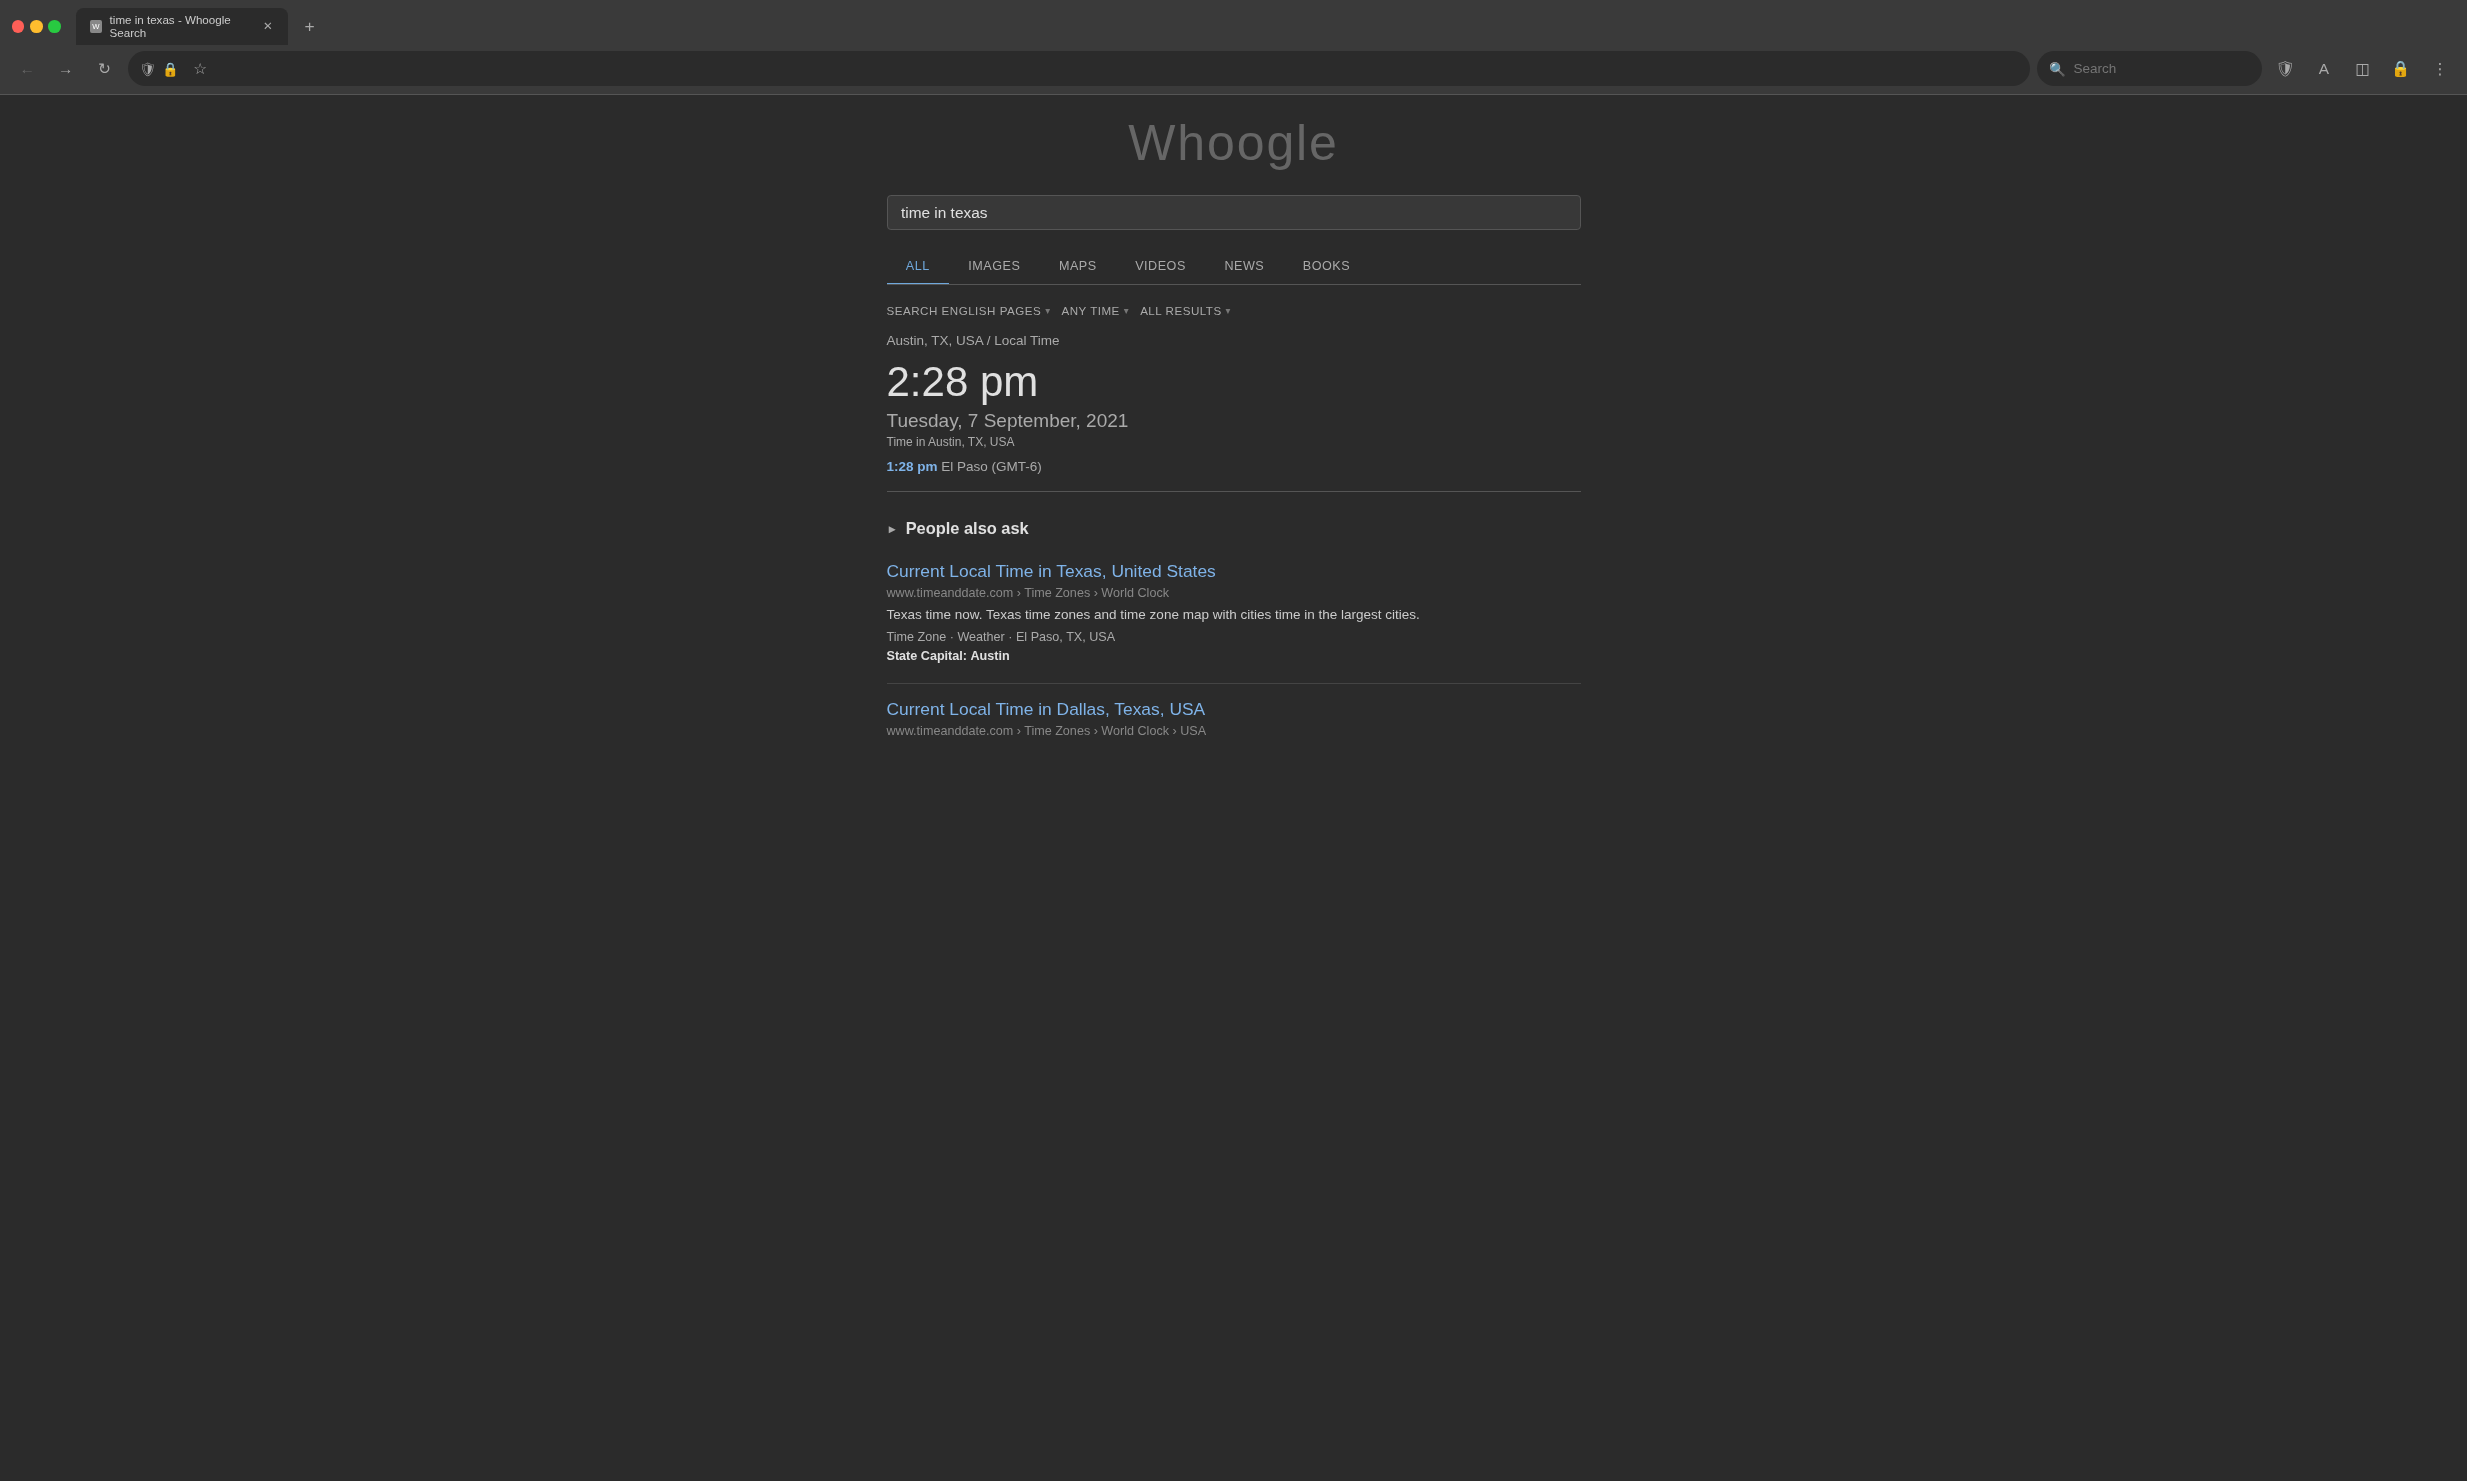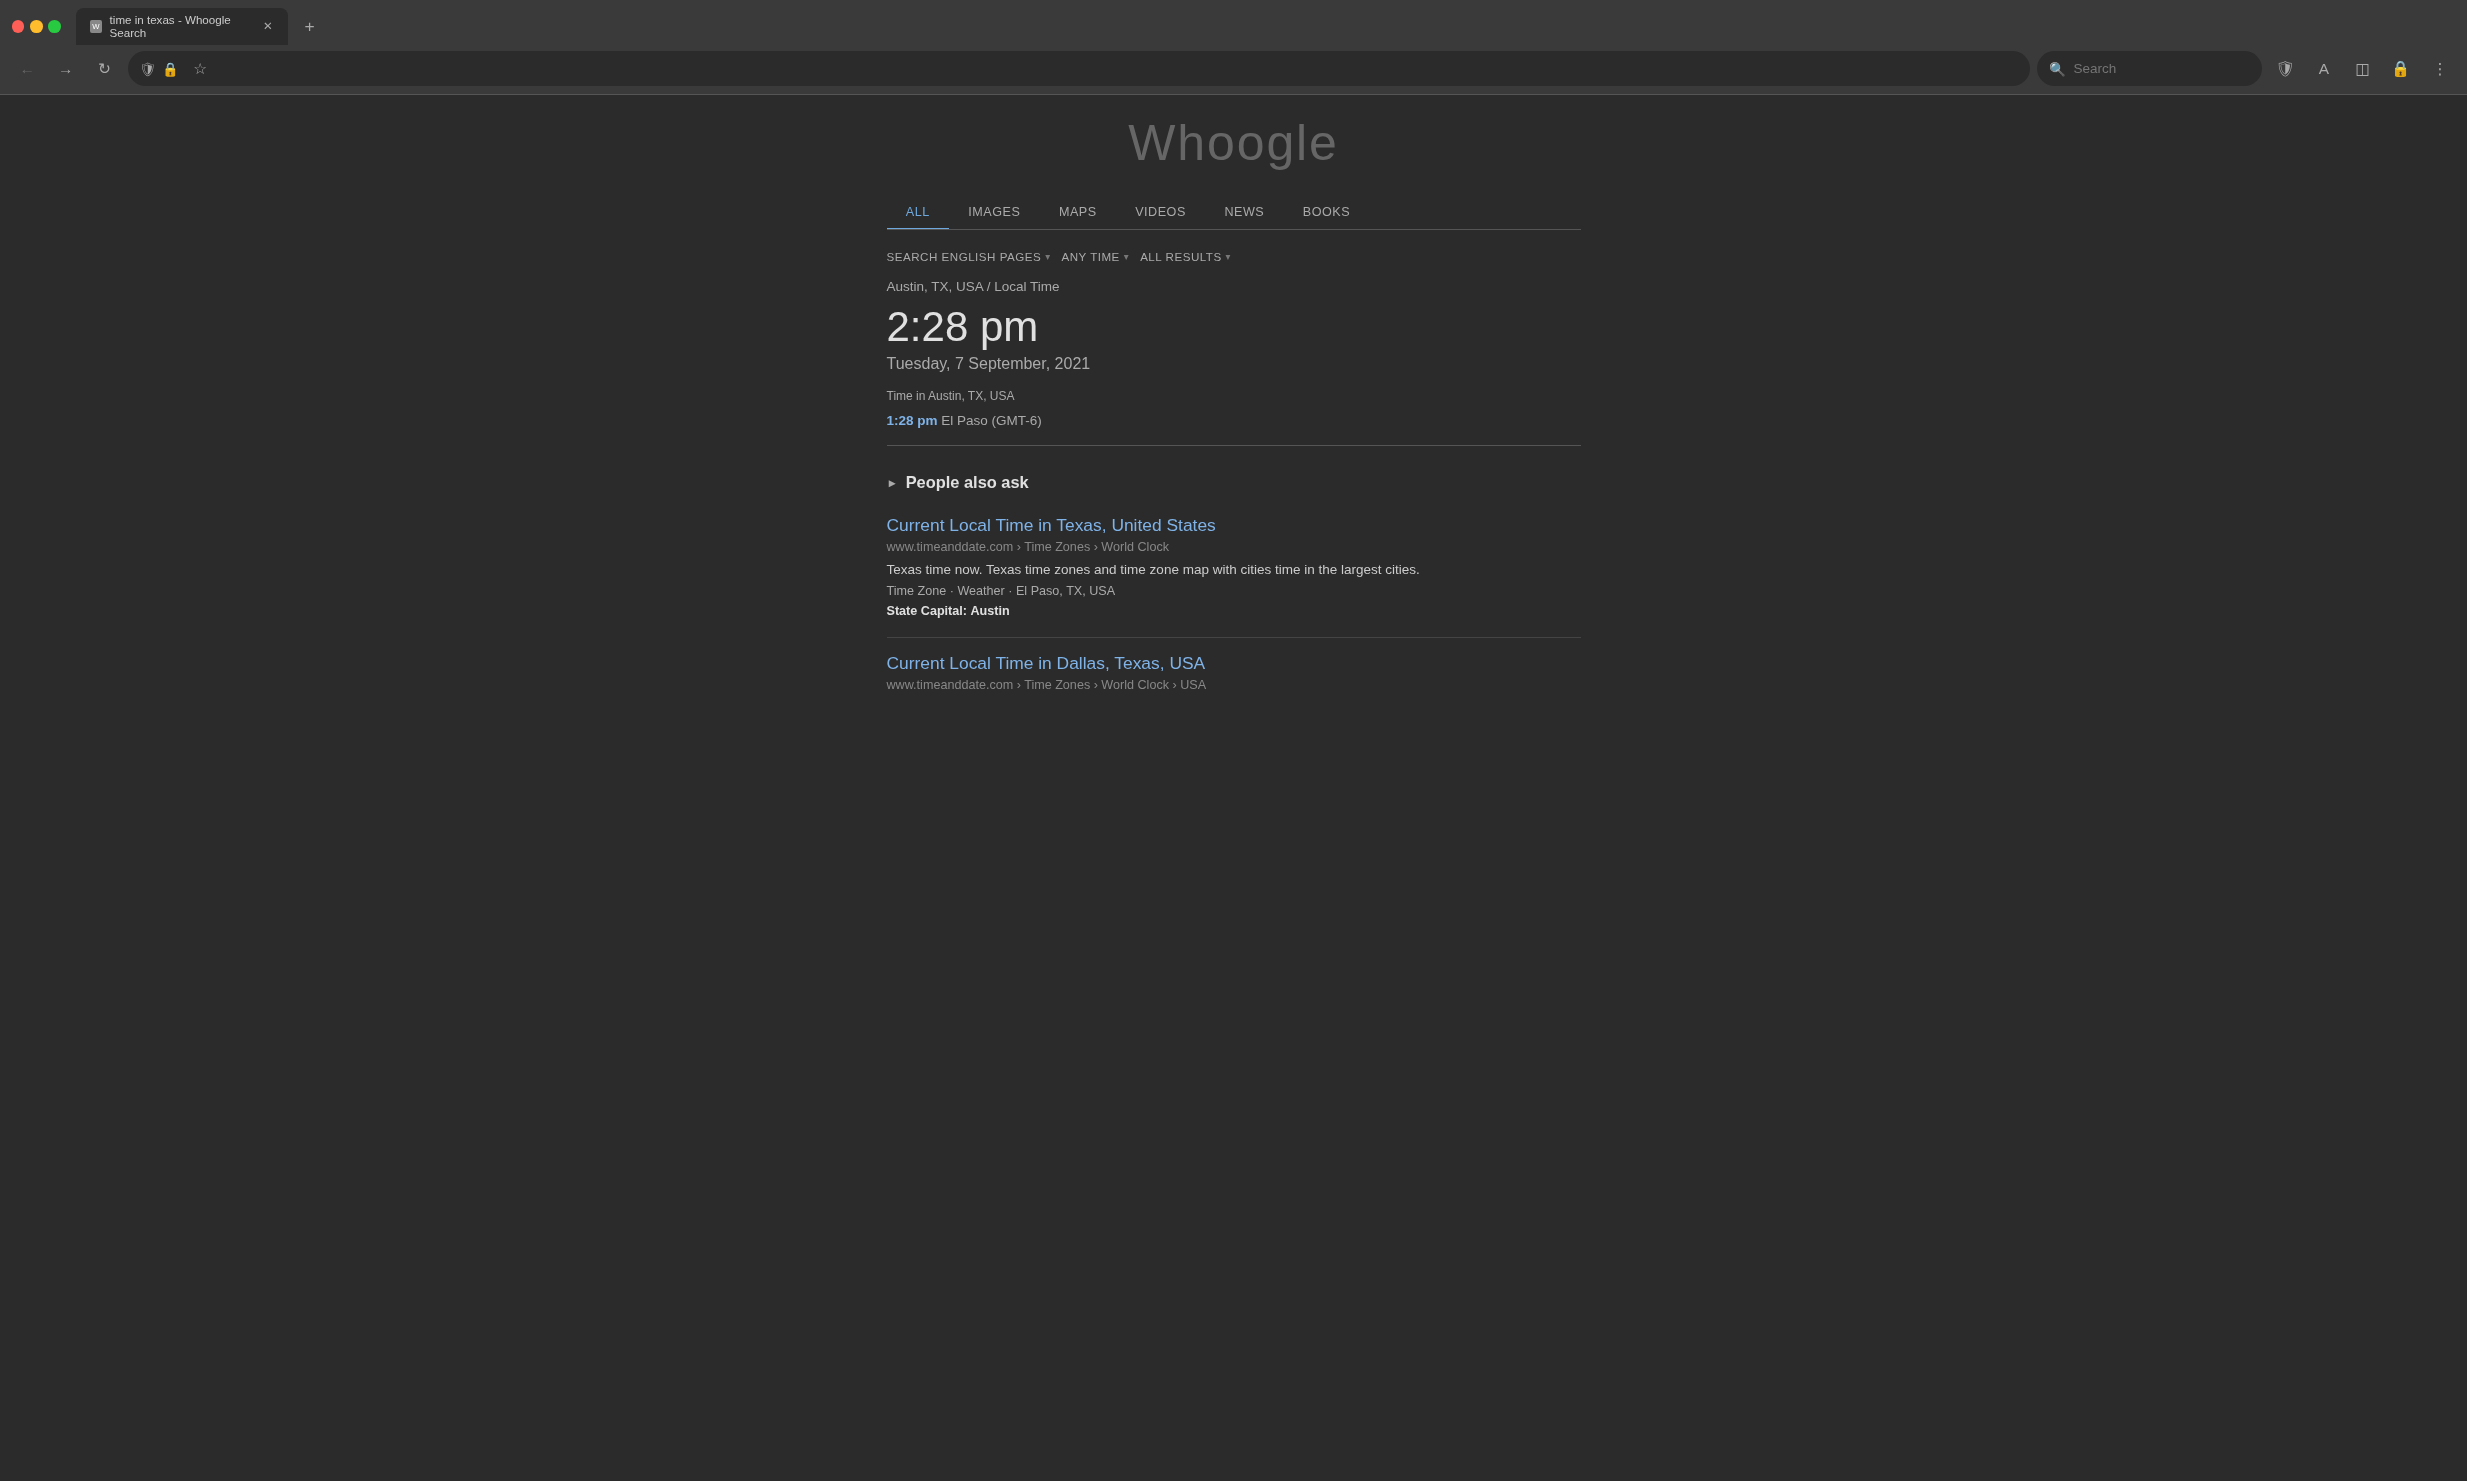--- a/index.html
+++ b/index.html
@@ -284,23 +284,23 @@
     }
 
     .time-display {
       font-size: 42px;
       font-weight: 400;
       color: #e0e0e0;
       margin-bottom: 3.9px;
     }
 
     .date-display {
-      font-size: 16px;
-      color: #aaa;
-      margin-bottom: 16px;
+      font-size: 19px;
+      color: #aaa;
+      margin-bottom: 3px;
     }
 
     .time-location-display {
       font-size: 12px;
       color: #aaa;
       margin-bottom: 9.7px;
     }
 
     .el-paso-time {
       font-size: 13.5px;
@@ -422,20 +422,25 @@
       <button class="nav-right-icon">◫</button>
       <button class="nav-right-icon">🔒</button>
       <button class="nav-right-icon">⋮</button>
     </div>
   </div>
 </div>
 
 <div class="page-content">
   <div class="whoogle-logo">Whoogle</div>
 
+  <div class="search-box-wrapper">
+    <div class="search-box">
+      <input type="text" value="time in texas" style="">
+    </div>
+  </div>
 
   <div class="tabs-bar">
     <div class="tab-item active">ALL</div>
     <div class="tab-item">IMAGES</div>
     <div class="tab-item">MAPS</div>
     <div class="tab-item">VIDEOS</div>
     <div class="tab-item">NEWS</div>
     <div class="tab-item">BOOKS</div>
   </div>
 

